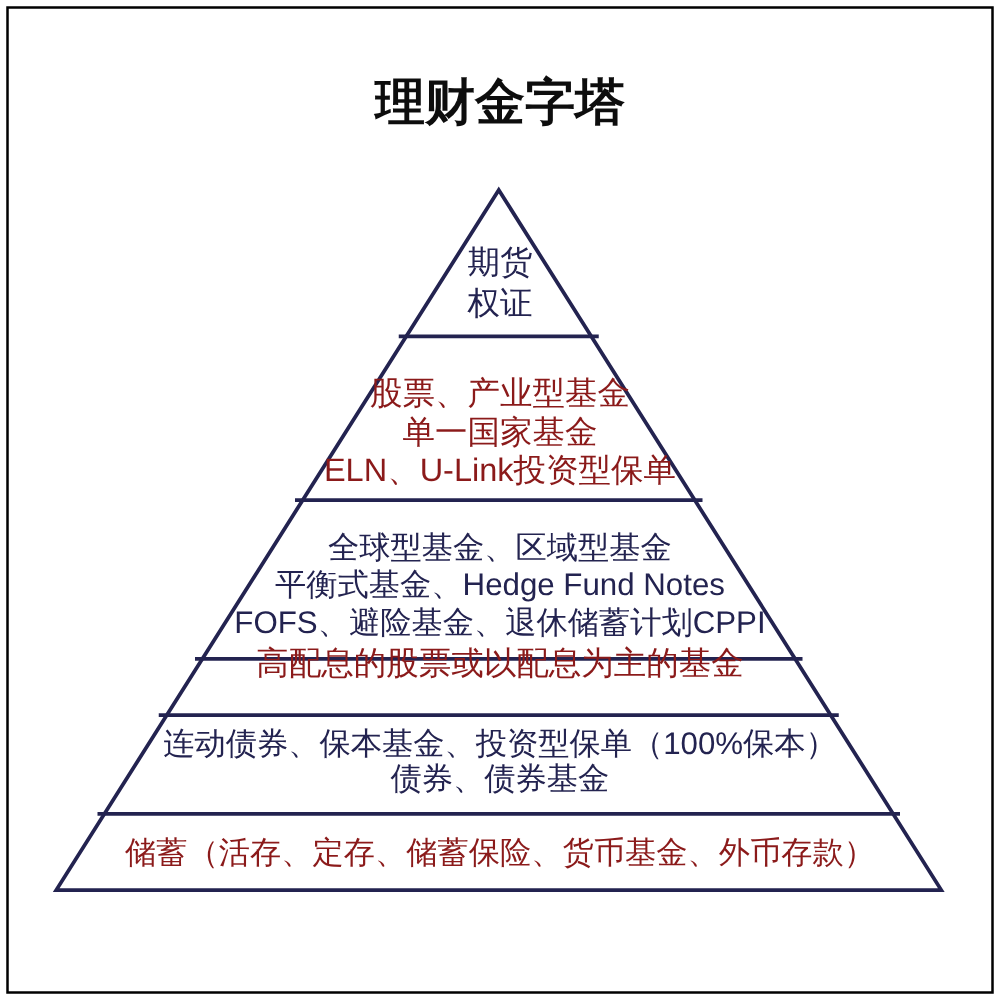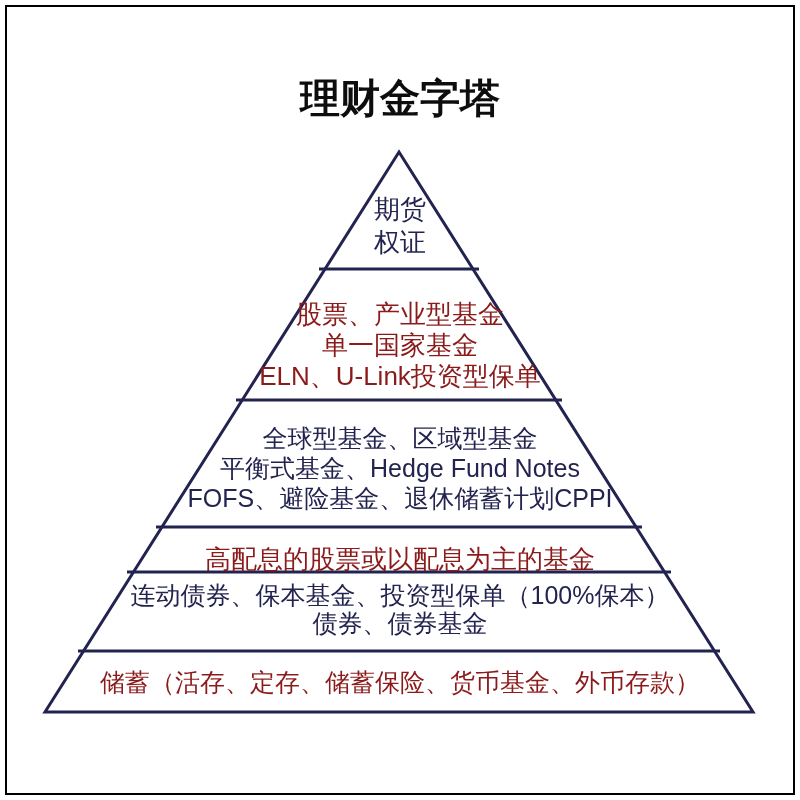--- a/index.html
+++ b/index.html
@@ -19,21 +19,21 @@
     position: absolute;
     inset: 5px;
     border: 2px solid var(--border, #000000);
     pointer-events: none;
   }
   .title {
     position: absolute;
     top: 58px;
     left: 0;
     right: 0;
-    margin: 16px;
+    margin: 0;
     text-align: center;
     font-size: 40px;
     line-height: 48px;
     font-weight: 700;
     color: #0d0d0d;
   }
   .pyramid-svg {
     position: absolute;
     left: 0;
     top: 0;
@@ -55,21 +55,21 @@
     flex-direction: column;
     align-items: center;
     justify-content: center;
     text-align: center;
     white-space: pre-line;
     font-weight: 500;
   }
   .lvl1 { top: 152px; height: 117px; font-size: 26px; line-height: 33px; justify-content: flex-end; padding-bottom: 10px; }
   .lvl2 { top: 269px; height: 131px; font-size: 26px; line-height: 31px; padding-top: 22px; }
   .lvl3 { top: 400px; height: 127px; font-size: 25px; line-height: 30px; padding-top: 9px; }
-  .lvl4 { top: 529px; height: 59px;  font-size: 26px; line-height: 30px; }
+  .lvl4 { top: 500px; height: 59px;  font-size: 26px; line-height: 30px; }
   .lvl5 { top: 572px; height: 68px;  font-size: 25px; line-height: 28px; padding-top: 5px; }
   .lvl6 { top: 651px; height: 61px;  font-size: 25px; line-height: 30px; }
   .navy { color: var(--navy, #232350); }
   .red  { color: var(--red, #8B1A1A); }
 </style>
 </head>
 <body>
 
 <div class="canvas">
 

